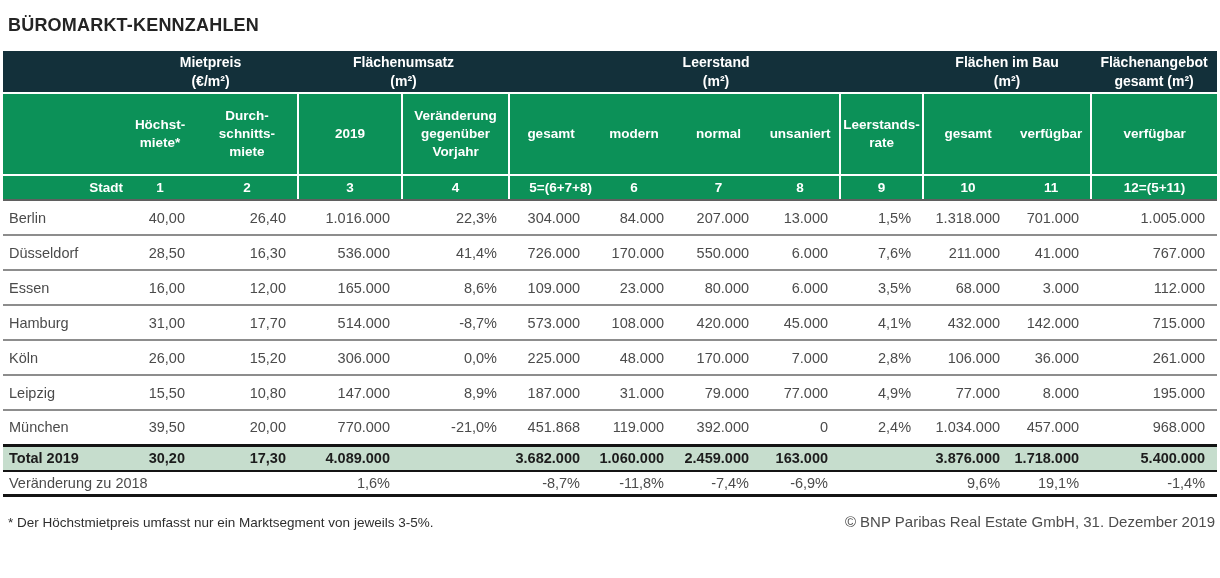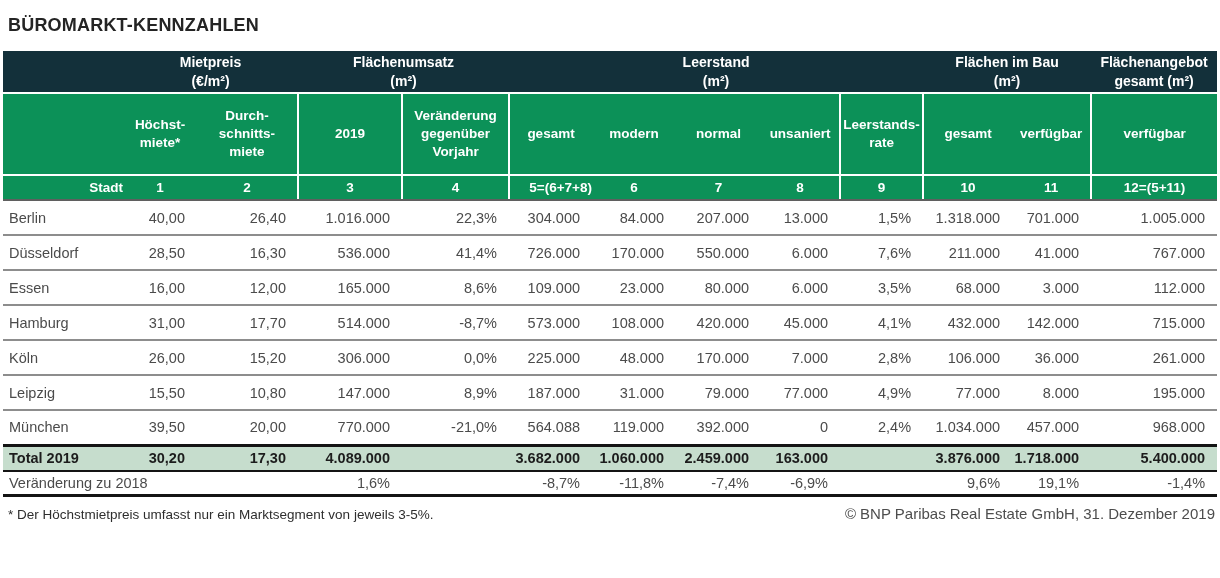--- a/index.html
+++ b/index.html
@@ -53,21 +53,21 @@
   td.city{text-align:left;padding-left:6px;}
   td.num{text-align:right;padding-right:12px;}
   tr.last-city td{border-bottom:3px solid var(--heavy);}
   tr.total td{
     background:var(--lightgreen);font-weight:bold;color:#1c1c1c;
     height:26px;border-bottom:2px solid var(--heavy);
   }
   tr.change td{height:24px;border-bottom:3px solid var(--heavy);}
   
   .footer{
-    width:1214px;margin:8px 0 0 3px;display:flex;
+    width:1214px;margin:16px 0 0 3px;display:flex;
     justify-content:space-between;align-items:baseline;
   }
   .footnote{font-size:13.5px;color:#2e2e2e;padding-left:5px;}
   .copyright{font-size:15px;color:#4d4d4d;padding-right:2px;}
 </style>
 </head>
 <body>
 
 <h1 class="page-title">BÜROMARKT-KENNZAHLEN</h1>
 
@@ -238,21 +238,21 @@
         <td class="num">77.000</td>
         <td class="num">8.000</td>
         <td class="num">195.000</td>
       </tr>
       <tr class="last-city">
         <td class="city">München</td>
         <td class="num">39,50</td>
         <td class="num">20,00</td>
         <td class="num">770.000</td>
         <td class="num">-21,0%</td>
-        <td class="num">564.088</td>
+        <td class="num">451.868</td>
         <td class="num">119.000</td>
         <td class="num">392.000</td>
         <td class="num">0</td>
         <td class="num">2,4%</td>
         <td class="num">1.034.000</td>
         <td class="num">457.000</td>
         <td class="num">968.000</td>
       </tr>
       <tr class="total">
         <td class="city">Total 2019</td>

